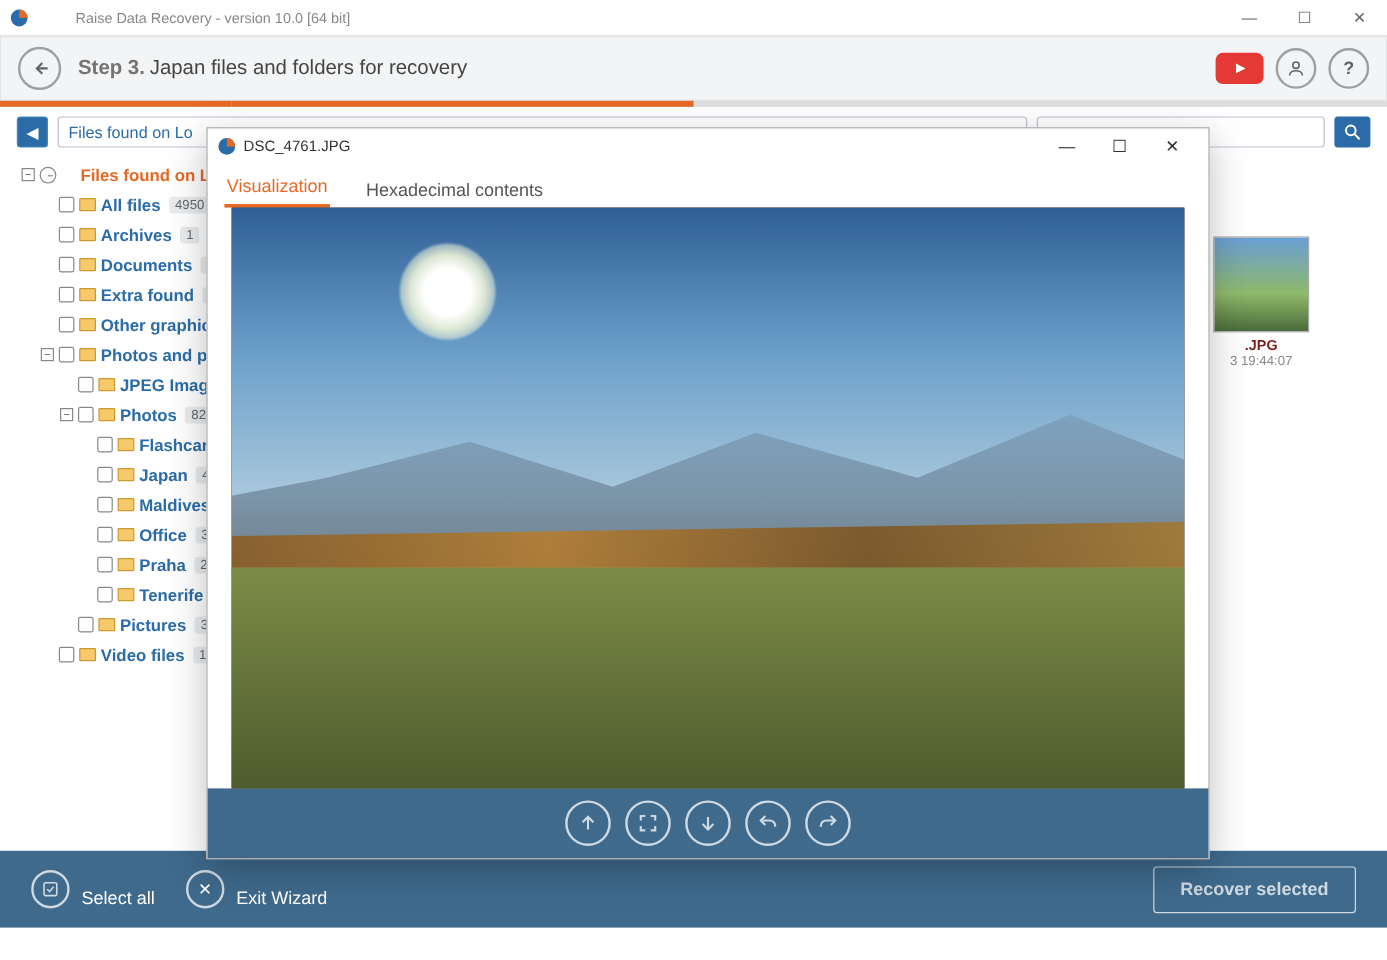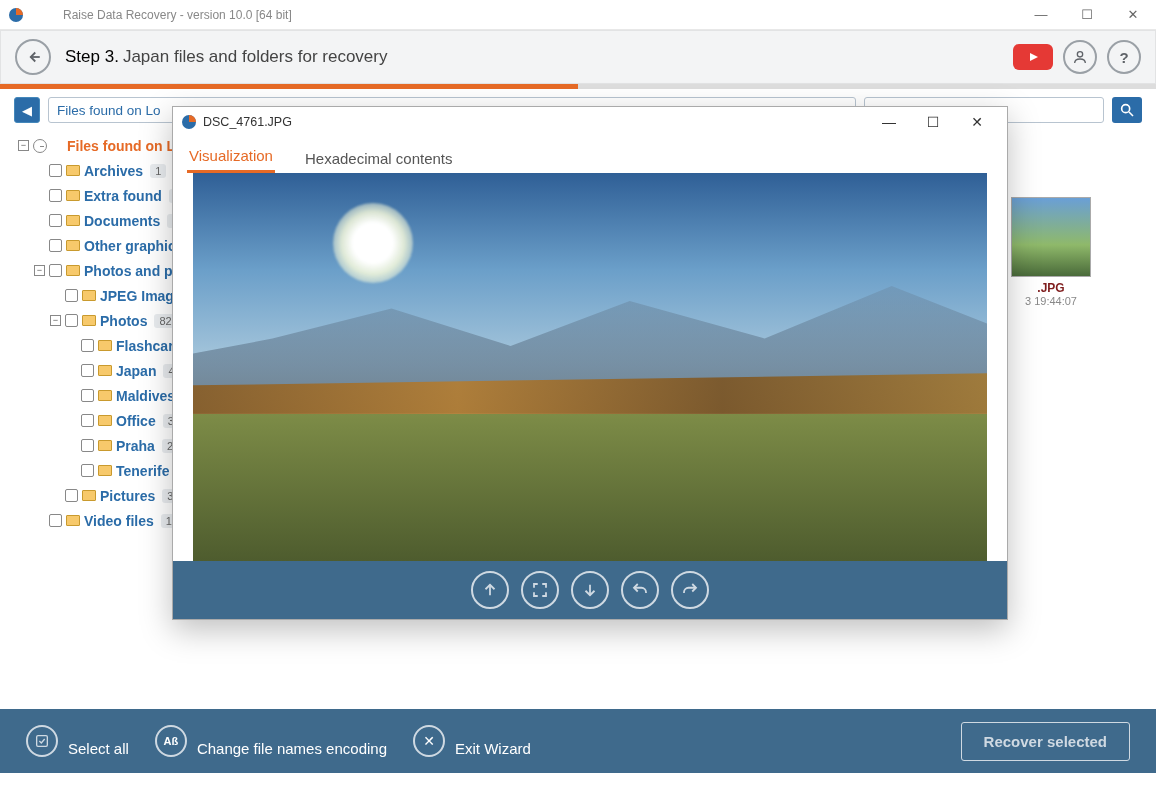--- a/index.html
+++ b/index.html
@@ -8,21 +8,21 @@
 
 .titlebar { height: 30px; display: flex; align-items: center; padding: 0 0 0 8px; font-size: 12px; color: #888; border-bottom: 1px solid #e8e8e8; gap: 33px; }
 .titlebar .logo { width: 16px; height: 16px; margin-right: 6px; display: inline-flex; }
 .titlebar .wincontrols { margin-left: auto; display: flex; }
 .titlebar .wincontrols div { width: 46px; height: 30px; display: flex; align-items: center; justify-content: center; color: #666; font-size: 13px; }
 
 
 .stepbar { height: 54px; background: #f3f4f5; border: 1px solid #e2e3e4; display: flex; align-items: center; padding: 0 14px; gap: 14px; }
 .backbtn { width: 36px; height: 36px; border: 2px solid #9aa0a6; border-radius: 50%; display: flex; align-items: center; justify-content: center; color: #5f6368; font-size: 18px; }
 .steptext { font-size: 17px; color: #444; }
-.steptext b { color: #000000; font-weight: 400; margin-right: 4px; }
+.steptext b { color: #737373; font-weight: 700; margin-right: 4px; }
 .stepbar .right { margin-left: auto; display: flex; gap: 10px; align-items: center; }
 .ytbtn { width: 40px; height: 26px; background: #e53935; border-radius: 6px; display: flex; align-items: center; justify-content: center; color: #fff; }
 .circbtn { width: 34px; height: 34px; border: 2px solid #9aa0a6; border-radius: 50%; display: flex; align-items: center; justify-content: center; color: #5f6368; font-size: 15px; font-weight: 700; }
 
 
 .progress { height: 5px; background: #ddd; display: flex; }
 .progress .seg { flex: 1; }
 .progress .done { background: #e66a26; }
 
 
@@ -49,21 +49,21 @@
 .clock-ic:after { content:""; position:absolute; left:50%; top:50%; width:4px; height:1px; background:#888; transform-origin:left; }
 
 
 .content { flex: 1; position: relative; background: #fff; }
 .thumb { position: absolute; width: 110px; text-align: center; font-size: 12px; }
 .thumb .img { width: 80px; height: 80px; border: 1px solid #aaa; background: linear-gradient(to bottom,#6a9fd6 0%,#8fb96a 60%,#4a6b3a 100%); margin: 0 auto 4px auto; }
 .thumb .name { color: #7f1d1d; font-weight: 700; }
 .thumb .ts { color: #888; font-size: 11px; }
 
 
-.modal { position: absolute; left: 172px; top: 106px; width: 836px; height: 514px; background: #fff; border: 1px solid #aaa; box-shadow: 0 10px 30px rgba(0,0,0,0.25); z-index: 50; display: flex; flex-direction: column; }
+.modal { position: absolute; left: 172px; top: 106px; width: 836px; height: 610px; background: #fff; border: 1px solid #aaa; box-shadow: 0 10px 30px rgba(0,0,0,0.25); z-index: 50; display: flex; flex-direction: column; }
 .modal-tb { height: 30px; display: flex; align-items: center; padding: 0 8px; font-size: 12.5px; color: #333; }
 .modal-tb .mlogo { width: 16px; height: 16px; margin-right: 6px; }
 .modal-tb .mctrls { margin-left: auto; display: flex; gap: 0; }
 .modal-tb .mctrls div { width: 44px; height: 28px; display:flex;align-items:center;justify-content:center; font-size: 14px; }
 .modal-tabs { height: 36px; display: flex; align-items: flex-end; padding: 0 14px; gap: 28px; font-size: 15px; }
 .modal-tabs .tab { padding: 6px 2px; color: #555; }
 .modal-tabs .tab.active { color: #e66a26; border-bottom: 3px solid #e66a26; }
 .modal-img { flex: 1; background: #000; overflow: hidden; margin: 0 20px; position: relative; }
 .sky { position:absolute; inset:0; background: linear-gradient(to bottom, #2f5f96 0%, #6b9fc9 25%, #a9c8dc 50%, #c7d6d6 62%, #a7b89a 62%, #6a7a49 100%); }
 .sun { position:absolute; left:140px; top:30px; width:80px; height:80px; background: radial-gradient(circle,#fff 0%,#fff 35%,rgba(255,255,220,0.8) 55%,rgba(255,255,200,0) 90%); border-radius:50%; filter: blur(1px); }
@@ -151,36 +151,43 @@
   <div class="sidebar">
     <div class="tree-row root">
       <span class="exp">−</span>
         <span class="clock-ic"></span>
       <span class="lbl">Files found on L</span>
     </div>
     <div class="tree-row indent1">
         <span style="width:11px"></span>
         <span class="cb"></span>
         <span class="folder-ic"></span>
+        <span class="lbl">All files</span>
+        <span class="badge">4950</span>
+      </div>
+    <div class="tree-row indent1">
+        <span style="width:11px"></span>
+        <span class="cb"></span>
+        <span class="folder-ic"></span>
         <span class="lbl">Archives</span>
         <span class="badge">1</span>
       </div>
     <div class="tree-row indent1">
         <span style="width:11px"></span>
         <span class="cb"></span>
         <span class="folder-ic"></span>
+        <span class="lbl">Documents</span>
+        <span class="badge">14</span>
+      </div>
+    <div class="tree-row indent1">
+        <span style="width:11px"></span>
+        <span class="cb"></span>
+        <span class="folder-ic"></span>
         <span class="lbl">Extra found</span>
         <span class="badge">3</span>
-      </div>
-    <div class="tree-row indent1">
-        <span style="width:11px"></span>
-        <span class="cb"></span>
-        <span class="folder-ic"></span>
-        <span class="lbl">Documents</span>
-        <span class="badge">14</span>
       </div>
     <div class="tree-row indent1">
         <span style="width:11px"></span>
         <span class="cb"></span>
         <span class="folder-ic"></span>
         <span class="lbl">Other graphics</span>
       </div>
     <div class="tree-row indent1">
         <span class="exp">−</span>
         <span class="cb"></span>
@@ -271,26 +278,20 @@
     <div class="bb-item">
       <div class="bb-circ">
         <svg width="16" height="16" viewBox="0 0 24 24" fill="none" stroke="#cfd9e2" stroke-width="2">
             <rect x="4" y="4" width="16" height="16" rx="2"></rect>
             <path d="M8 12l3 3 5-6"></path>
           </svg>
       </div>
       <span>Select all</span>
     </div>
     <div class="bb-item">
-      <div class="bb-circ">
-          <span style="font-size:11px;font-weight:700;">Aß</span>
-        </div>
-      <span>Change file names encoding</span>
-    </div>
-    <div class="bb-item">
       <div class="bb-circ">✕</div>
       <span>Exit Wizard</span>
     </div>
     <div class="recoverbtn">
       <span>Recover selected</span>
     </div>
   </div>
 </div>
 
 <div class="modal">

